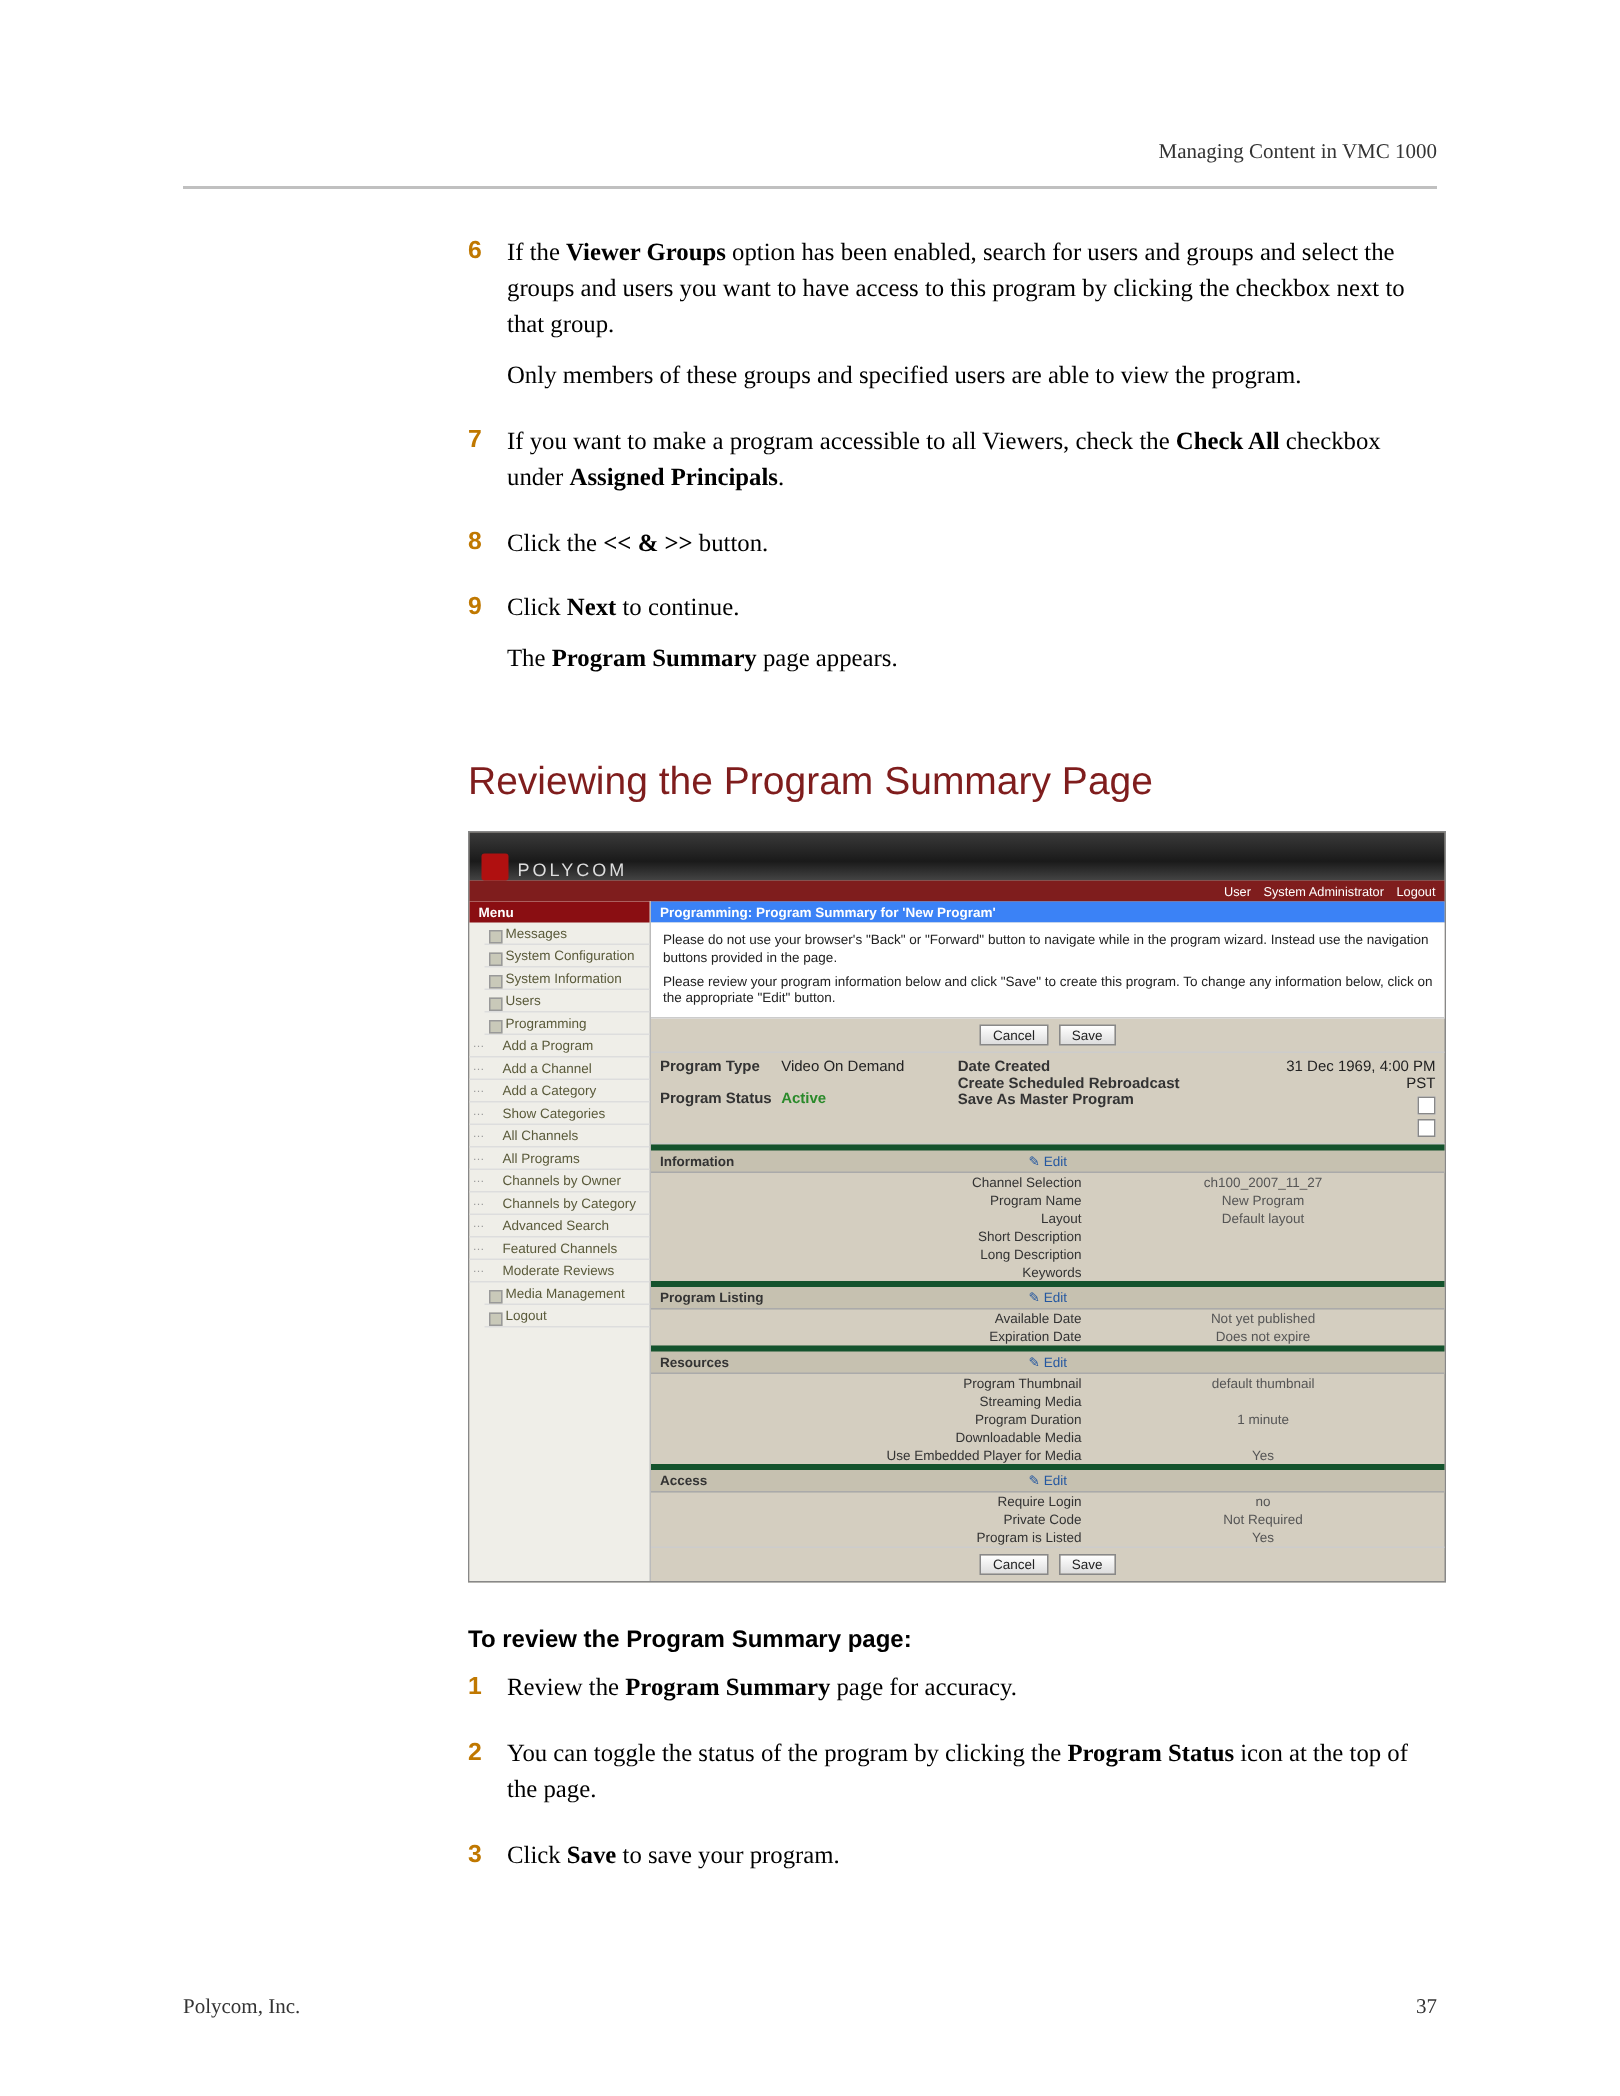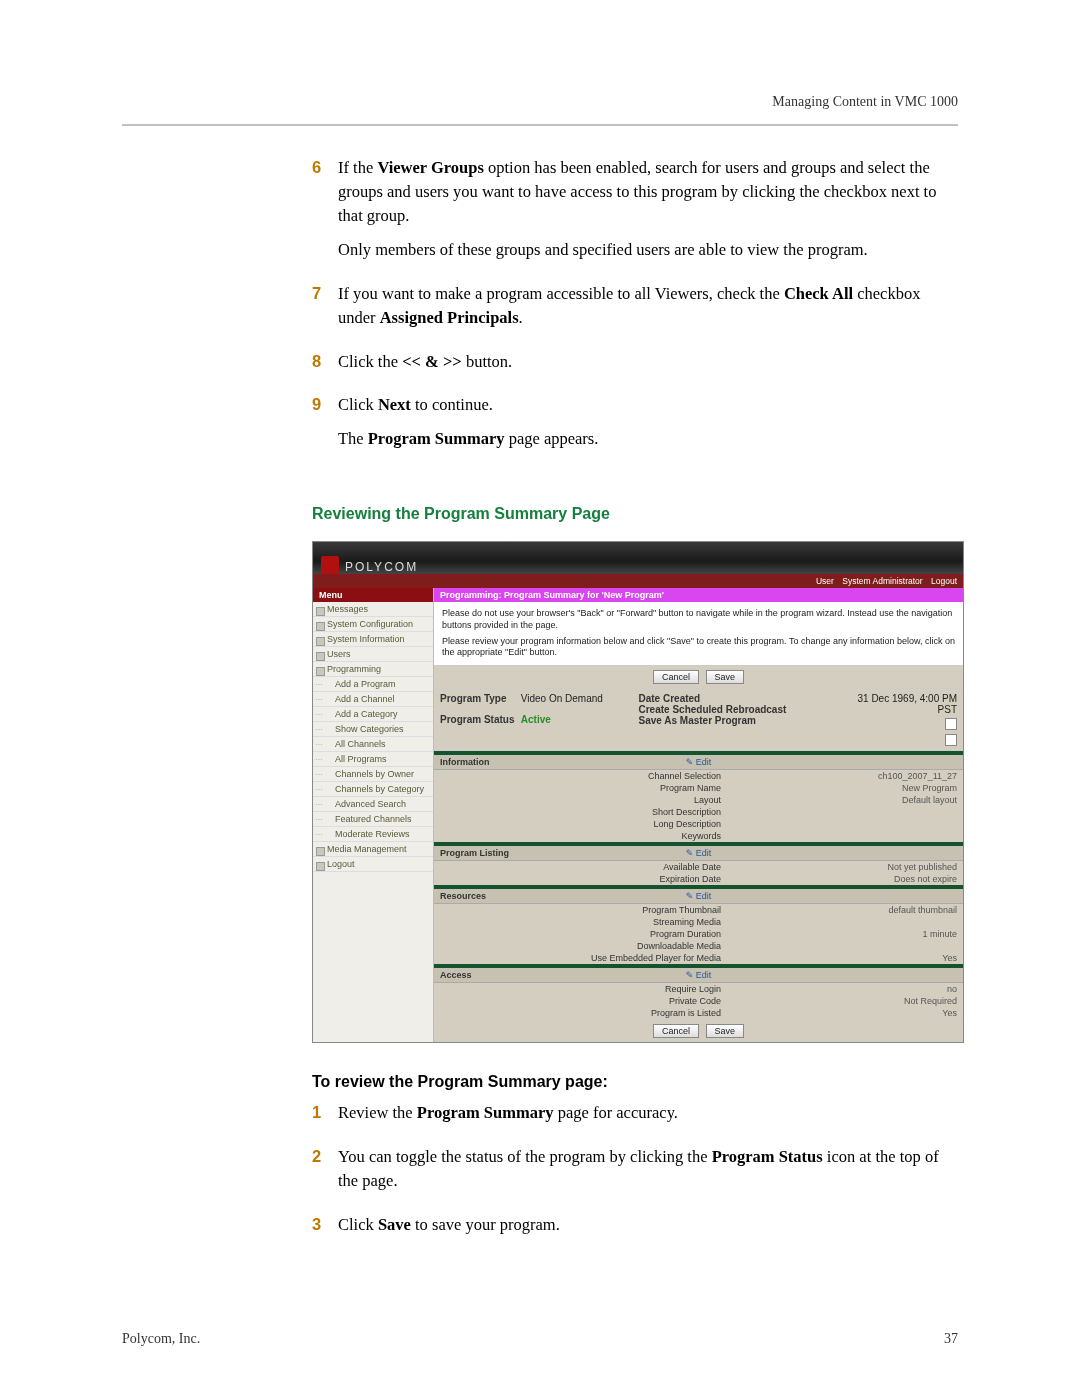--- a/index.html
+++ b/index.html
@@ -40,24 +40,24 @@
   .step .num {
     color: #c07800;
     font-family: Arial, Helvetica, sans-serif;
     font-weight: bold;
     width: 26px;
     flex: none;
   }
   .step .body { flex: 1; }
   .step .body p { margin: 0 0 10px 0; }
   .sec-title {
-    color: #15803d;
+    color: #7f1d1d;
     font-family: Arial, Helvetica, sans-serif;
-    font-weight: bold;
-    font-size: 16px;
+    font-weight: normal;
+    font-size: 26px;
     margin: 44px 0 18px 190px;
   }
   .subhead {
     font-family: Arial, Helvetica, sans-serif;
     font-weight: bold;
     font-size: 16px;
     margin: 30px 0 10px 190px;
   }
 
   
@@ -111,40 +111,40 @@
     color: #fff;
     padding: 2px 6px;
     font-weight: bold;
   }
   .shot .menu .mi {
     padding: 2px 4px 2px 14px;
     border-bottom: 1px solid #ddd;
     color: #5a5a3a;
     position: relative;
   }
-  .shot .menu .mi.top { padding-left: 14px; color:#5a5a3a; }
+  .shot .menu .mi.top { padding-left: 14px; color:#5a5a3a;margin-left:10px; }
   .shot .menu .mi::before {
     content: "";
     position: absolute;
     left: 3px; top: 5px;
     width: 7px; height: 7px;
     background: #c9c9b9;
     border: 1px solid #999;
   }
   .shot .menu .mi.sub::before {
     background:none; border:none;
     content:"…"; left:2px; top:1px; color:#999; font-size:8px;
   }
   .shot .menu .mi.indent { padding-left: 22px; }
 
   .shot .main {
     flex: 1;
   }
   .shot .main .crumb {
-    background: #d946ef;
+    background: #3b82f6;
     color: #fff;
     padding: 2px 6px;
     font-weight: bold;
   }
   .shot .main .notice {
     background: #fff;
     padding: 6px 8px;
     border-bottom: 1px solid #ccc;
     line-height: 1.3;
   }
@@ -173,21 +173,21 @@
   .shot .sectionbar .editlnk {
     position: absolute;
     left: 50%;
     transform: translateX(-50%);
     color: #2457a0;
     font-weight: normal;
     text-align: center;
   }
   .shot .kv { display:flex; justify-content:flex-end; padding:1px 6px; }
   .shot .kv .k { color:#333; text-align:right; padding-right:6px; width:55%; }
-  .shot .kv .v { color:#555; text-align:right; width:45%; }
+  .shot .kv .v { color:#555; text-align:center; width:45%; }
   .shot .statusblock {
     display:flex;
     padding:4px 6px;
     border-bottom:1px solid #ccc;
     font-size:10px;
   }
   .shot .statusblock .col { flex:1; }
   .shot .statusblock .lbl { color:#333; font-weight:bold; display:inline-block; min-width:78px;}
   .shot .statusblock .grn { color: #2a8a2a; font-weight:bold; }
   .shot .chk {

